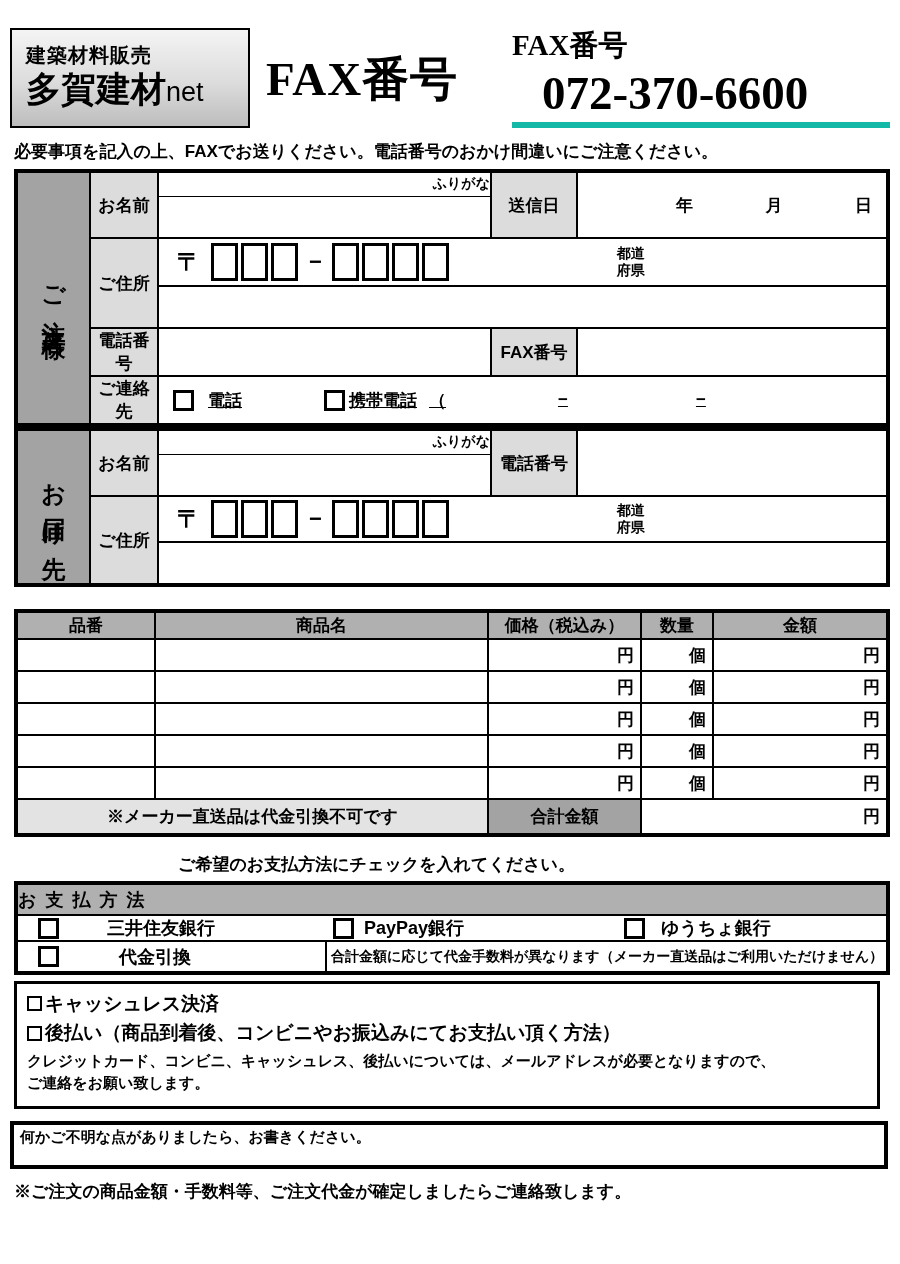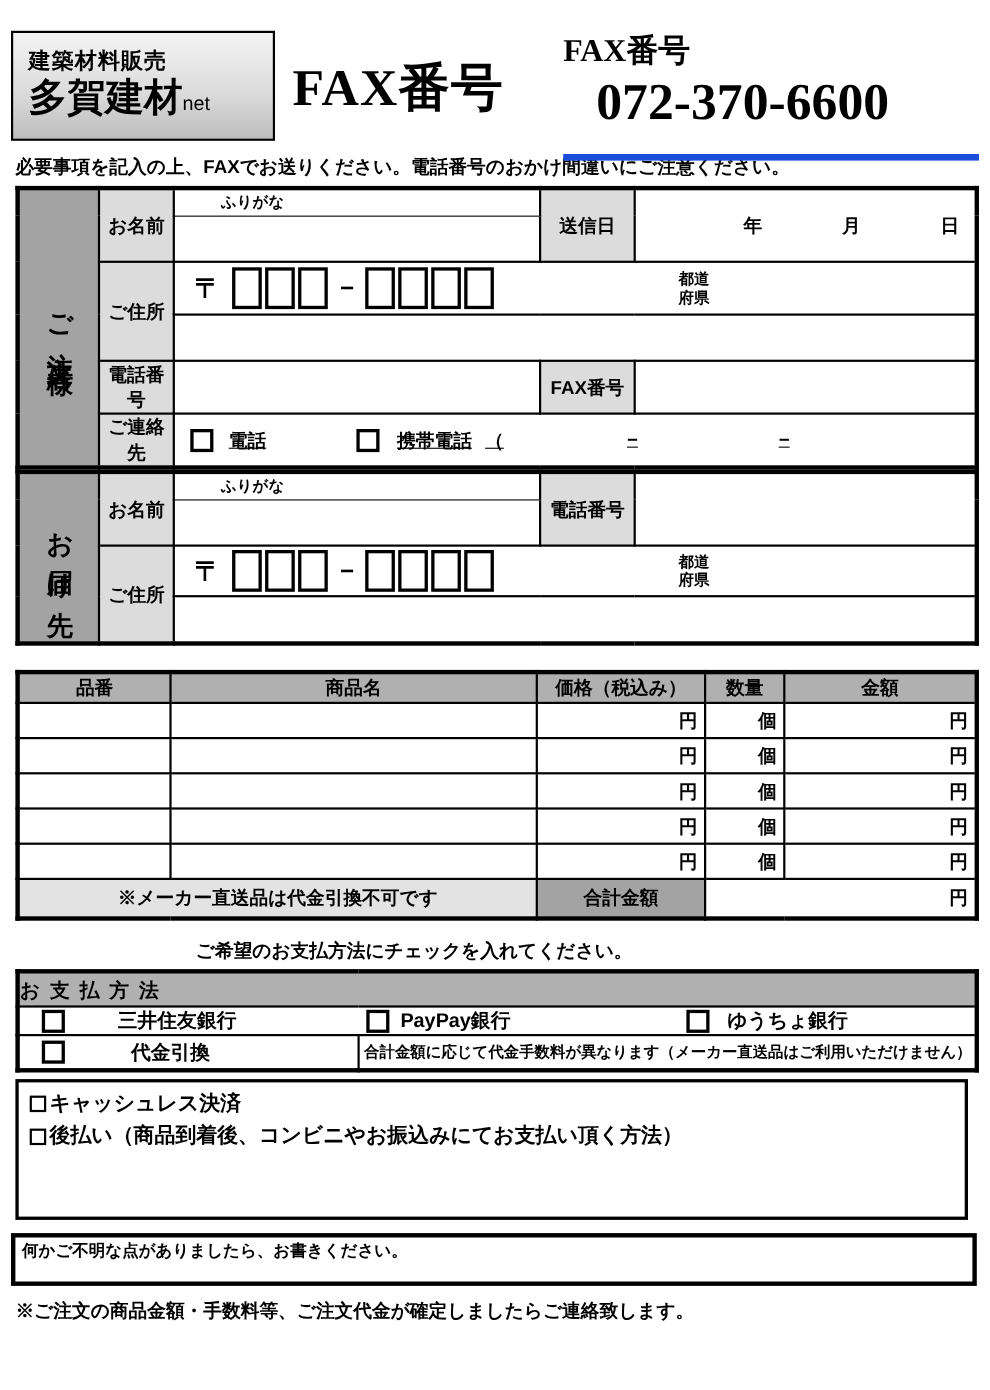--- a/index.html
+++ b/index.html
@@ -17,45 +17,45 @@
   .header { position: relative; height: 132px; }
   .logo {
     position: absolute; left: 10px; top: 28px;
     width: 240px; height: 100px;
     border: 2px solid #000;
     background: linear-gradient(180deg, #f4f4f4 0%, #dcdcdc 55%, #bdbdbd 100%);
     padding: 12px 0 0 14px;
   }
   .logo-line1 { font-size: 20px; letter-spacing: 1px; }
   .logo-line2 { font-size: 35px; line-height: 1.15; }
-  .logo-line2 .suffix { font-size: 18px; font-weight: normal; }
+  .logo-line2 .suffix { font-size: 27px; font-weight: normal; }
   .doc-title {
     position: absolute; left: 266px; top: 48px;
     font-family: "Liberation Serif", serif;
     font-size: 47px; font-weight: bold; letter-spacing: 1px;
   }
   .fax-block { position: absolute; left: 512px; top: 26px; width: 378px; }
   .fax-label { font-family: "Liberation Serif", serif; font-size: 29px; font-weight: bold; }
   .fax-number {
     font-family: "Liberation Serif", serif;
     font-size: 47px; font-weight: bold;
-    padding: 0 4px 20px 30px;
-    border-bottom: 6px solid #1d4ed8;
+    padding: 0 4px 2px 30px;
+    border-bottom: 6px solid #14b8a6;
     white-space: nowrap;
   }
   
   .note-line { font-size: 17px; }
   .instruction { margin: 8px 0 6px 14px; }
   table { border-collapse: collapse; table-layout: fixed; margin-left: 14px; width: 872px; }
   td { border: 2px solid #000; padding: 0; vertical-align: middle; font-size: 17px; }
   table.bordered { border: 4px solid #000; }
   td.side { background: #a3a3a3; text-align: center; }
   td.side span { writing-mode: vertical-rl; font-size: 24px; letter-spacing: 5px; }
   td.lbl { background: #dcdcdc; text-align: center; }
-  td.furi { border-bottom-width: 1px; }
+  td.furi { border-bottom-width: 1px; text-align: right; }
   td.furi .furi-txt { font-size: 14px; padding-left: 42px; display:block; }
   td.in { border-top-width: 1px; }
   .postal-wrap { display: flex; align-items: center; padding-left: 18px; }
   .postal-mark { font-size: 24px; margin-right: 10px; }
   .pbox { width: 27px; height: 38px; border: 3px solid #000; background: #fff; margin-right: 3px; flex: 0 0 auto; }
   .pdash { font-size: 22px; margin: 0 10px 0 8px; }
   .pref { margin-left: 165px; font-size: 14px; line-height: 1.25; text-align: center; }
   .date-cell { display: flex; justify-content: space-between; padding: 0 14px 0 98px; }
   .contact-wrap { display: flex; align-items: center; text-decoration: underline; }
   .cb { display: inline-block; width: 21px; height: 21px; border: 3px solid #000; background: #fff; flex: 0 0 auto; }
@@ -159,21 +159,21 @@
       <td class="lbl">FAX番号</td>
       <td></td>
     </tr>
     <tr style="height:37px">
       <td class="lbl">ご連絡先</td>
       <td colspan="3">
         <div class="contact-wrap">
           <span class="cb" style="margin-left:14px"></span>
           <span style="margin-left:14px">電話</span>
           <span class="cb" style="margin-left:82px"></span>
-          <span style="margin-left:16px">携帯電話</span>
+          <span style="margin-left:4px">携帯電話</span>
           <span style="margin-left:12px">（</span>
           <span style="margin-left:112px">−</span>
           <span style="margin-left:128px">−</span>
         </div>
       </td>
     </tr>
   </tbody>
     </table>
 
 
@@ -319,20 +319,24 @@
 
   <div class="other-box">
     <div class="opt-line">
       <span class="cb-sm"></span>
       <span>キャッシュレス決済</span>
     </div>
     <div class="opt-line">
       <span class="cb-sm"></span>
       <span>後払い（商品到着後、コンビニやお振込みにてお支払い頂く方法）</span>
     </div>
+    <div class="other-note">
+      <div>クレジットカード、コンビニ、キャッシュレス、後払いについては、メールアドレスが必要となりますので、</div>
+      <div>ご連絡をお願い致します。</div>
+    </div>
   </div>
 
   <div class="inquiry-box">
     <span>何かご不明な点がありましたら、お書きください。</span>
   </div>
 
   <div class="footnotes">
     <div style="margin-bottom:8px">※ご注文の商品金額・手数料等、ご注文代金が確定しましたらご連絡致します。</div>
 
   </div>

